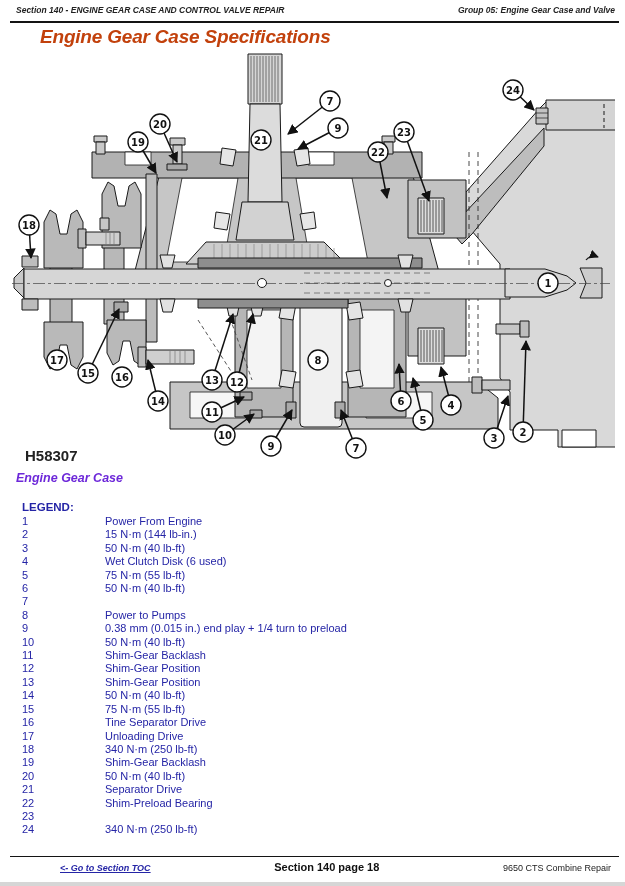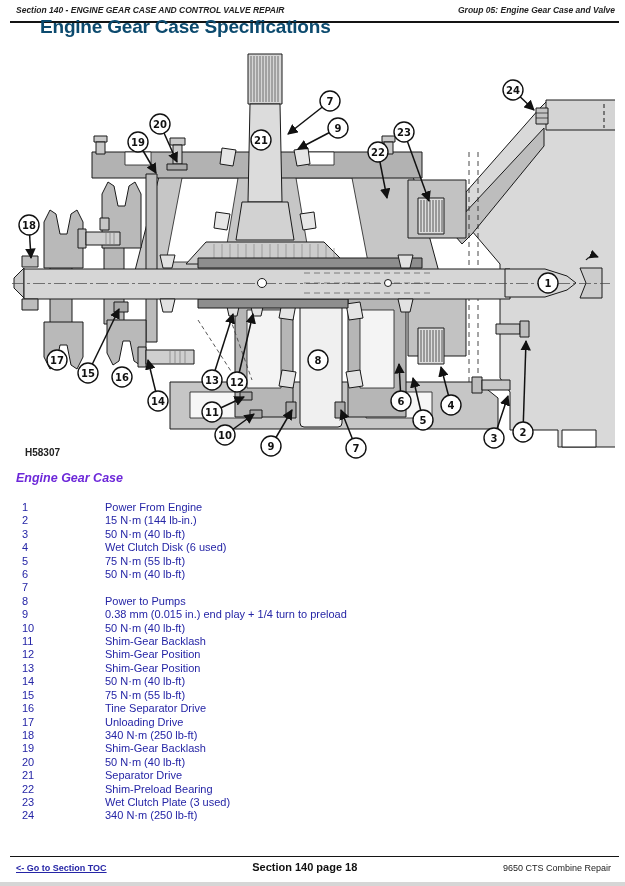--- a/index.html
+++ b/index.html
@@ -4,36 +4,36 @@
 <style>
   html,body{margin:0;padding:0;background:#fff;}
   .page{
     position:relative;width:625px;height:886px;background:#ffffff;
     font-family:"Liberation Sans",sans-serif;color:#111;overflow:hidden;
   }
   
   .hdr{position:absolute;top:5px;left:16px;right:10px;display:flex;justify-content:space-between;
        font-size:8.5px;font-weight:bold;font-style:italic;color:#222;}
   .hdr-rule{position:absolute;top:21px;left:10px;right:6px;border-top:2.5px solid #141414;}
-  .page-title{position:absolute;top:16px;left:40px;font-size:19px;font-weight:bold;color:#0c4a6e;letter-spacing:-0.2px;}
+  .page-title{position:absolute;top:26px;left:40px;font-size:19px;font-weight:bold;color:#c2410c;letter-spacing:-0.2px;font-style:italic;}
   
   .diagram-svg{position:absolute;top:52px;left:10px;width:605px;height:412px;}
   .diagram-svg text{font-family:"DejaVu Sans",sans-serif;}
-  .figure-id{position:absolute;top:447px;left:25px;font-size:10px;font-weight:600;color:#222;}
+  .figure-id{position:absolute;top:447px;left:25px;font-size:15px;font-weight:600;color:#222;}
   .figure-caption{position:absolute;top:471px;left:16px;font-size:12.5px;font-weight:bold;font-style:italic;color:#6d28d9;}
   
   .legend{position:absolute;top:501px;left:22px;right:10px;color:var(--ink-blue,#2525a6);}
   .legend-title{font-size:11.5px;font-weight:bold;margin-bottom:2px;}
   .legend-row{display:flex;font-size:11px;line-height:13.4px;}
   .legend-num{width:83px;flex:0 0 83px;}
   .legend-desc{flex:1;}
   
   .ftr-rule{position:absolute;top:856px;left:10px;right:6px;border-top:1.5px solid #141414;}
   .ftr{position:absolute;top:861px;left:16px;right:14px;display:flex;justify-content:space-between;align-items:baseline;}
-  .ftr a{color:var(--ink-blue,#2525a6);font-size:9px;font-weight:bold;text-decoration:underline;}
+  .ftr a{color:var(--ink-blue,#2525a6);font-size:9px;font-weight:bold;font-style:italic;text-decoration:underline;margin-left:44px;}
   .ftr-center{font-size:11px;font-weight:bold;color:#111;}
   .ftr-right{font-size:9px;color:#222;}
   .scan-edge{position:absolute;left:0;right:0;bottom:0;height:4px;background:#d6d6d6;}
 </style>
 </head>
 <body>
 
 <div class="page">
 
   <div class="hdr">
@@ -287,20 +287,21 @@
           <circle cx="513" cy="380" r="10" fill="#ffffff" stroke="#111111" stroke-width="1.4"></circle>
           <text x="513" y="383.5" text-anchor="middle" font-size="10" font-weight="600" fill="#111111">2</text>
         </g>
       </g>
   </svg>
 
   <div class="figure-id">H58307</div>
   <div class="figure-caption">Engine Gear Case</div>
 
   <div class="legend">
+    <div class="legend-title">LEGEND:</div>
     <div>
         <div class="legend-row">
           <span class="legend-num">1</span>
           <span class="legend-desc">Power From Engine</span>
         </div>
         <div class="legend-row">
           <span class="legend-num">2</span>
           <span class="legend-desc">15 N·m (144 lb-in.)</span>
         </div>
         <div class="legend-row">
@@ -377,21 +378,20 @@
         <div class="legend-row">
           <span class="legend-num">21</span>
           <span class="legend-desc">Separator Drive</span>
         </div>
         <div class="legend-row">
           <span class="legend-num">22</span>
           <span class="legend-desc">Shim-Preload Bearing</span>
         </div>
         <div class="legend-row">
           <span class="legend-num">23</span>
-          <span class="legend-desc">Wet Clutch Plate (3 used)</span>
         </div>
         <div class="legend-row">
           <span class="legend-num">24</span>
           <span class="legend-desc">340 N·m (250 lb-ft)</span>
         </div>
       </div>
   </div>
 
   <div class="ftr-rule"></div>
   <div class="ftr">

